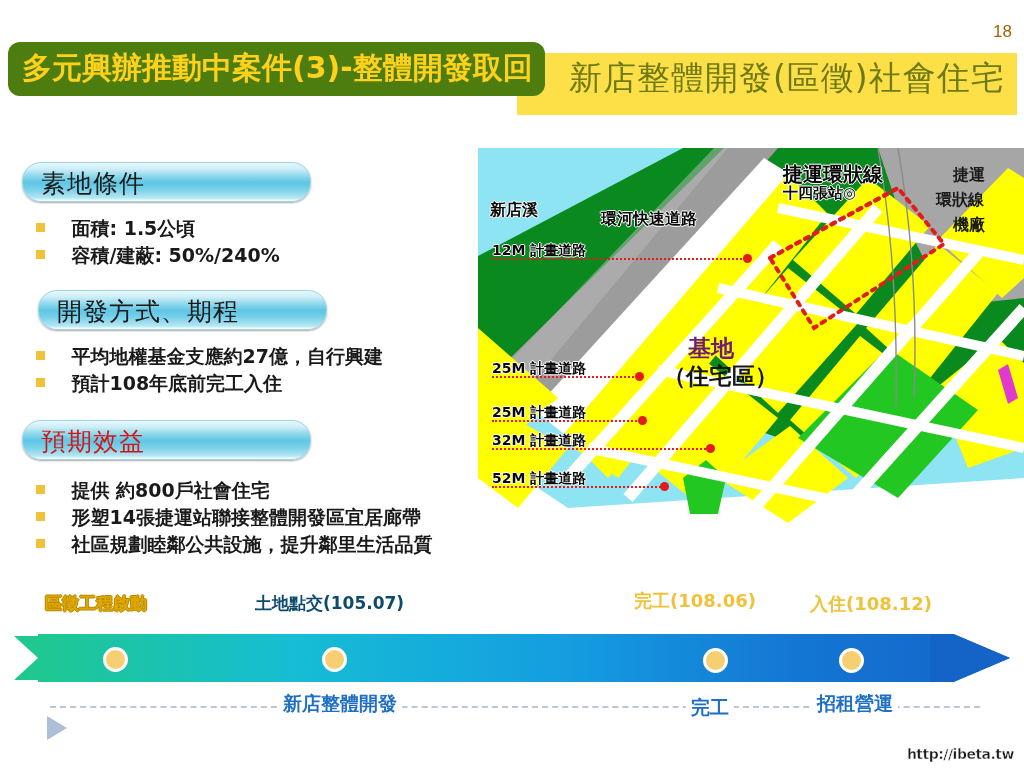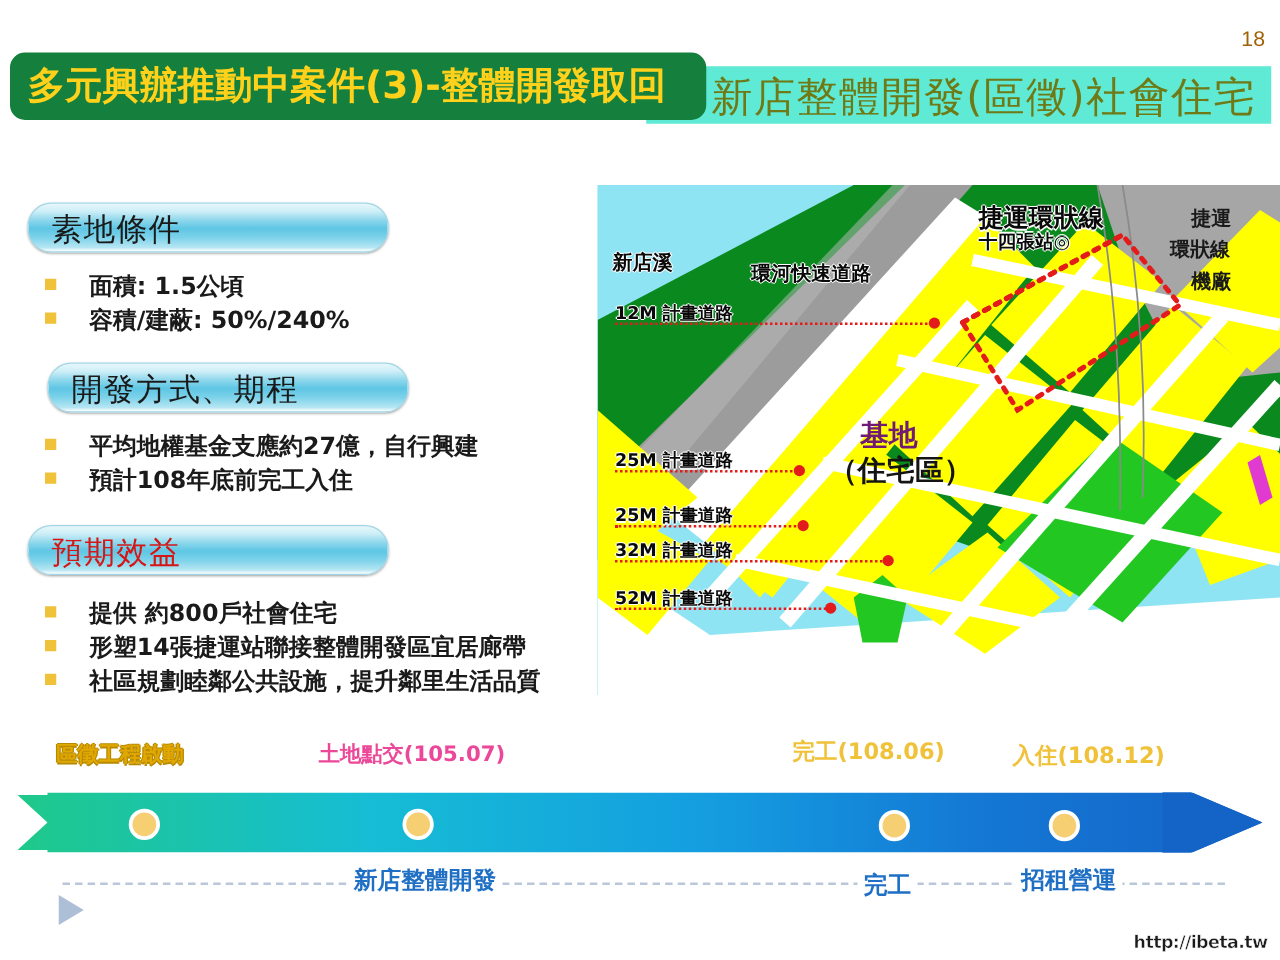--- a/index.html
+++ b/index.html
@@ -10,32 +10,32 @@
     position:relative;
   }
   .slide{position:absolute;left:0;top:0;width:1024px;height:768px;}
 
   
   .page-num{
     position:absolute;right:12px;top:22px;
     font-size:17px;color:#a16207;z-index:9;
   }
   .title-orange{
-    position:absolute;left:517px;top:53px;width:500px;height:46px;
-    background:#5eead4;z-index:3;
+    position:absolute;left:517px;top:53px;width:500px;height:62px;
+    background:#fde047;z-index:3;
   }
   .title-orange .txt{
     position:absolute;left:52px;top:3px;
     font-size:33px;font-weight:400;color:#6f7a16;
     letter-spacing:1px;white-space:nowrap;
     font-family:"DejaVu Sans",sans-serif;
   }
   .title-blue{
     position:absolute;left:8px;top:42px;width:537px;height:54px;
-    background:#15803d;border-radius:12px;z-index:4;padding-left:20px;
+    background:#4d7c0f;border-radius:12px;z-index:4;
   }
   .title-blue .txt{
     position:absolute;left:14px;top:6px;
     font-size:30px;font-weight:700;color:#ffd11a;
     white-space:nowrap;letter-spacing:0px;
     font-family:"DejaVu Sans",sans-serif;
   }
 
   
   .pill{
@@ -278,21 +278,21 @@
     <div class="mlabel" style="left:14px;top:256px;font-size:14px;">25M 計畫道路</div>
     <div class="mlabel" style="left:14px;top:284px;font-size:14px;">32M 計畫道路</div>
     <div class="mlabel" style="left:14px;top:322px;font-size:14px;">52M 計畫道路</div>
 
     <div class="mlabel plain" style="left:210px;top:185px;font-size:23px;color:#701a75;">基地</div>
     <div class="mlabel plain" style="left:185px;top:213px;font-size:23px;color:#141414;">（住宅區）</div>
   </div>
 
   <div class="tl-top" style="left:45px;top:592px;font-size:17px;color:#e0a800;
        text-shadow:-1px 0 #b88a00,0 1px #b88a00,1px 0 #b88a00,0 -1px #b88a00;">區徵工程啟動</div>
-  <div class="tl-top" style="left:255px;top:592px;font-size:17px;color:#ec4899;">土地點交(105.07)</div>
+  <div class="tl-top" style="left:255px;top:592px;font-size:17px;color:#0c4a6e;">土地點交(105.07)</div>
   <div class="tl-top" style="left:634px;top:589px;font-size:18px;color:#f0c23a;">完工(108.06)</div>
   <div class="tl-top" style="left:810px;top:592px;font-size:18px;color:#f0c23a;">入住(108.12)</div>
 
   <div class="tl-arrow">
     <svg width="996" height="48" viewBox="0 0 996 48" preserveAspectRatio="none">
       <defs>
         <linearGradient id="tlg" x1="0" y1="0" x2="1" y2="0">
           <stop offset="0%" stop-color="#1fc98a"></stop>
           <stop offset="28%" stop-color="#16bdd4"></stop>
           <stop offset="55%" stop-color="#149ee0"></stop>

